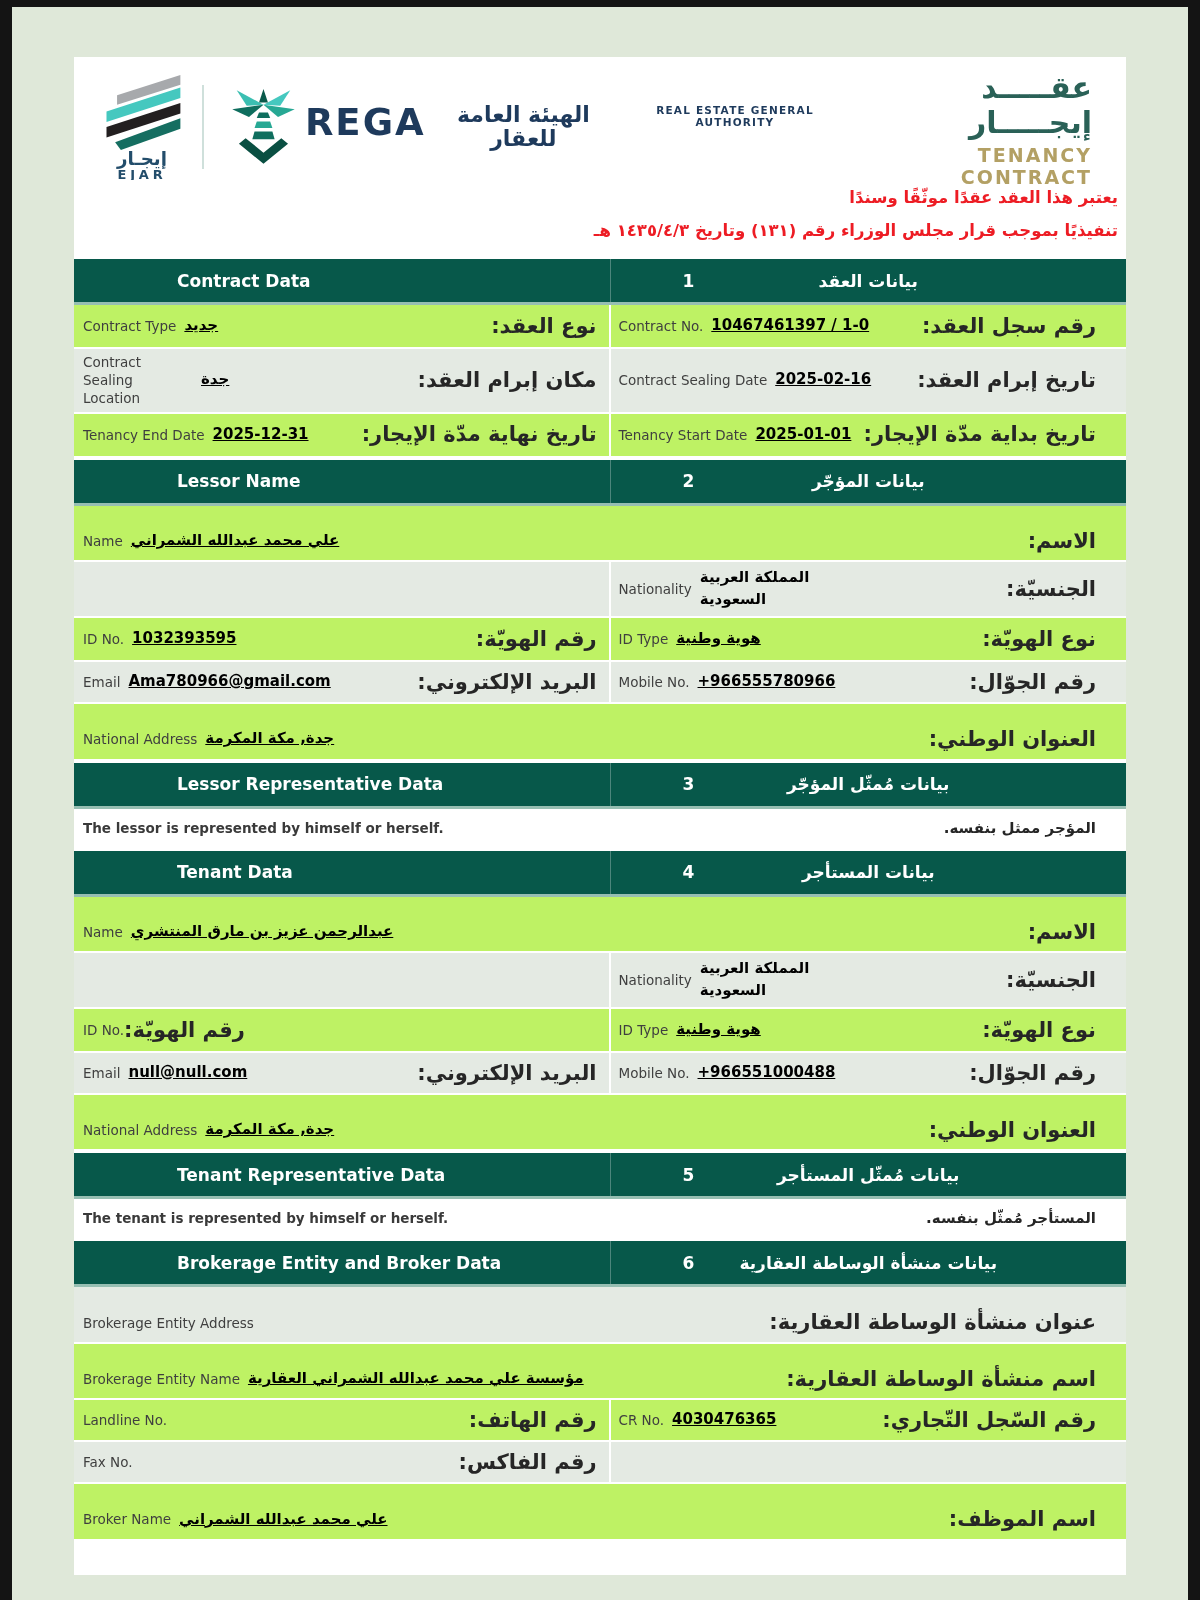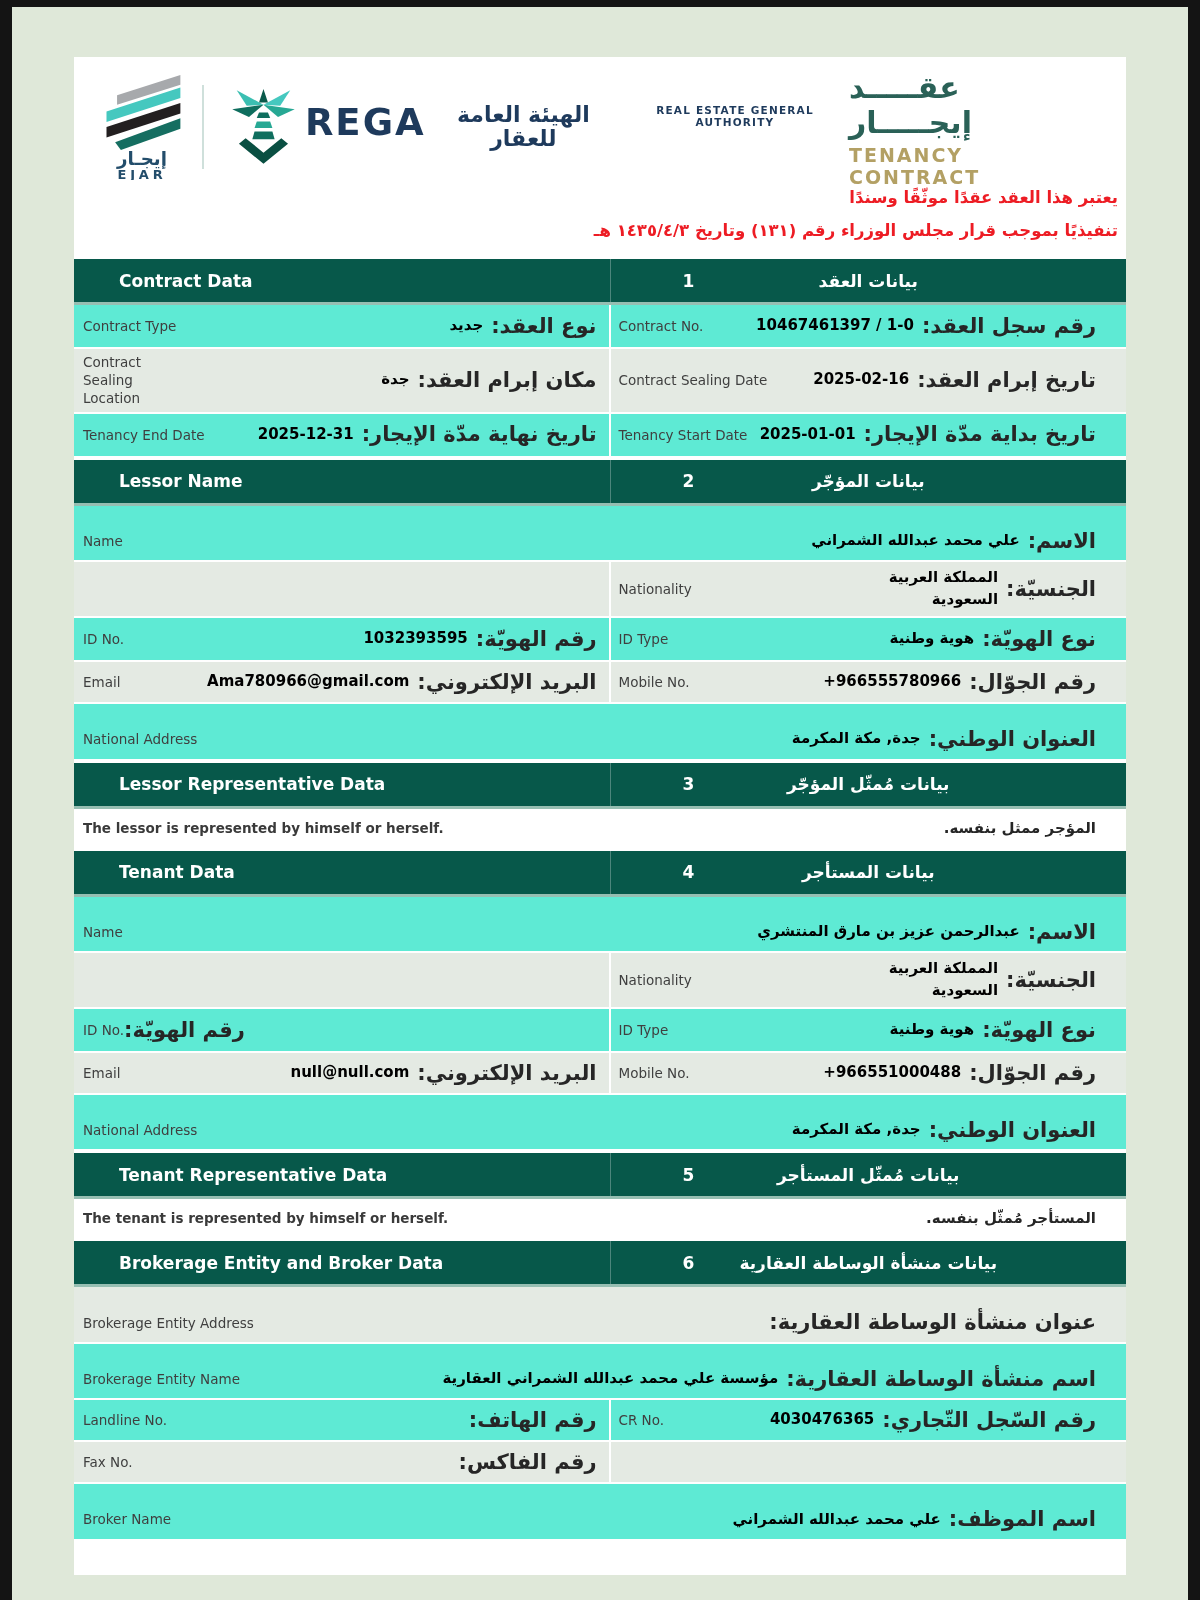--- a/index.html
+++ b/index.html
@@ -10,49 +10,49 @@
 
   
   .doc-header { display:flex; align-items:center; padding:16px 34px 0 20px; height:124px; }
   .ejar-logo { flex:0 0 auto; }
   .logo-divider { width:2px; height:84px; background:#cfe0db; margin:0 26px 0 12px; }
   .rega-logo { display:flex; align-items:center; gap:8px; }
   .rega-text { display:flex; flex-direction:row; line-height:1.08; text-align:center; }
   .rega-name { font-size:37px; font-weight:bold; color:#1e3a5c; letter-spacing:2px; }
   .rega-ar { font-size:22px; font-weight:bold; color:#1e3a5c; direction:rtl; }
   .rega-en { font-size:10.5px; font-weight:bold; color:#1e3a5c; letter-spacing:1.2px; margin-top:2px; }
-  .title-block { margin-left:auto; text-align:left; padding-top:4px; }
+  .title-block { margin-left:auto; text-align:right; padding-top:4px; }
   .title-ar { font-size:30px; font-weight:bold; color:#2a6157; direction:rtl; }
   .title-en { font-size:19px; font-weight:bold; color:#b3a064; letter-spacing:2px; margin-top:4px; }
 
   .disclaimer { width:800px; margin:0 8px 12px auto; text-align:right; color:#ed1c24;
                 font-weight:bold; font-size:16.5px; line-height:2.0; direction:rtl; }
 
   
   .section { margin-top:2px; }
   .sec-head { display:flex; background:#07584a; color:#fff; height:46px; border-bottom:3px solid #96beb2; }
-  .sec-head .hl { width:51%; display:flex; align-items:center; padding-left:45px;
+  .sec-head .hl { width:51%; display:flex; align-items:center; padding-left:103px;
                   font-size:17px; font-weight:bold; border-right:1px solid rgba(255,255,255,.28); }
   .sec-head .hr { width:49%; position:relative; display:flex; align-items:center; justify-content:center;
                   font-size:17px; font-weight:bold; direction:rtl; }
   .sec-num { position:absolute; left:72px; top:50%; transform:translateY(-50%); font-size:17px; font-weight:bold; }
 
-  .row { display:flex; background:#5eead4; border-bottom:2px solid #fff; min-height:42px; align-items:stretch; }
+  .row { display:flex; background:#bef264; border-bottom:2px solid #fff; min-height:42px; align-items:stretch; }
   .row.light { background:#e4eae3; }
   .row.h44 { min-height:44px; }
   .row.h50 { min-height:50px; }
   .row.h56 { min-height:56px; }
   .half { display:flex; align-items:center; }
   .half.l { width:51%; padding:4px 12px 4px 9px; border-right:2px solid #fff; }
   .half.r { width:49%; padding:4px 30px 4px 8px; }
   .row.span-row { align-items:center; padding:20px 30px 4px 9px; }
   .en { font-size:13.5px; color:#3f3f3f; line-height:1.35; }
   .en.wrap { max-width:110px; }
   .ar { font-size:21px; color:#262626; font-weight:bold; direction:rtl; line-height:1.45; }
-  .val { flex:1; text-align:right; font-size:15px; font-weight:bold; color:#000; padding:0 8px; line-height:1.45; }
+  .val { flex:1; text-align:left; font-size:15px; font-weight:bold; color:#000; padding:0 8px; line-height:1.45;text-decoration:underline; }
   .val .narrow { display:inline-block; max-width:150px; }
   .note-row { display:flex; justify-content:space-between; align-items:center; background:#fff;
               min-height:40px; padding:6px 30px 6px 9px; border-bottom:2px solid #fff; }
   .note-en { font-size:13.5px; font-weight:bold; color:#3a3a3a; }
   .note-ar { font-size:15px; font-weight:bold; color:#262626; direction:rtl; }
 
   .page-num { text-align:center; margin-top:26px; color:#8b8b8b; font-size:17px; letter-spacing:2px; }
 </style>
 </head>
 <body>

